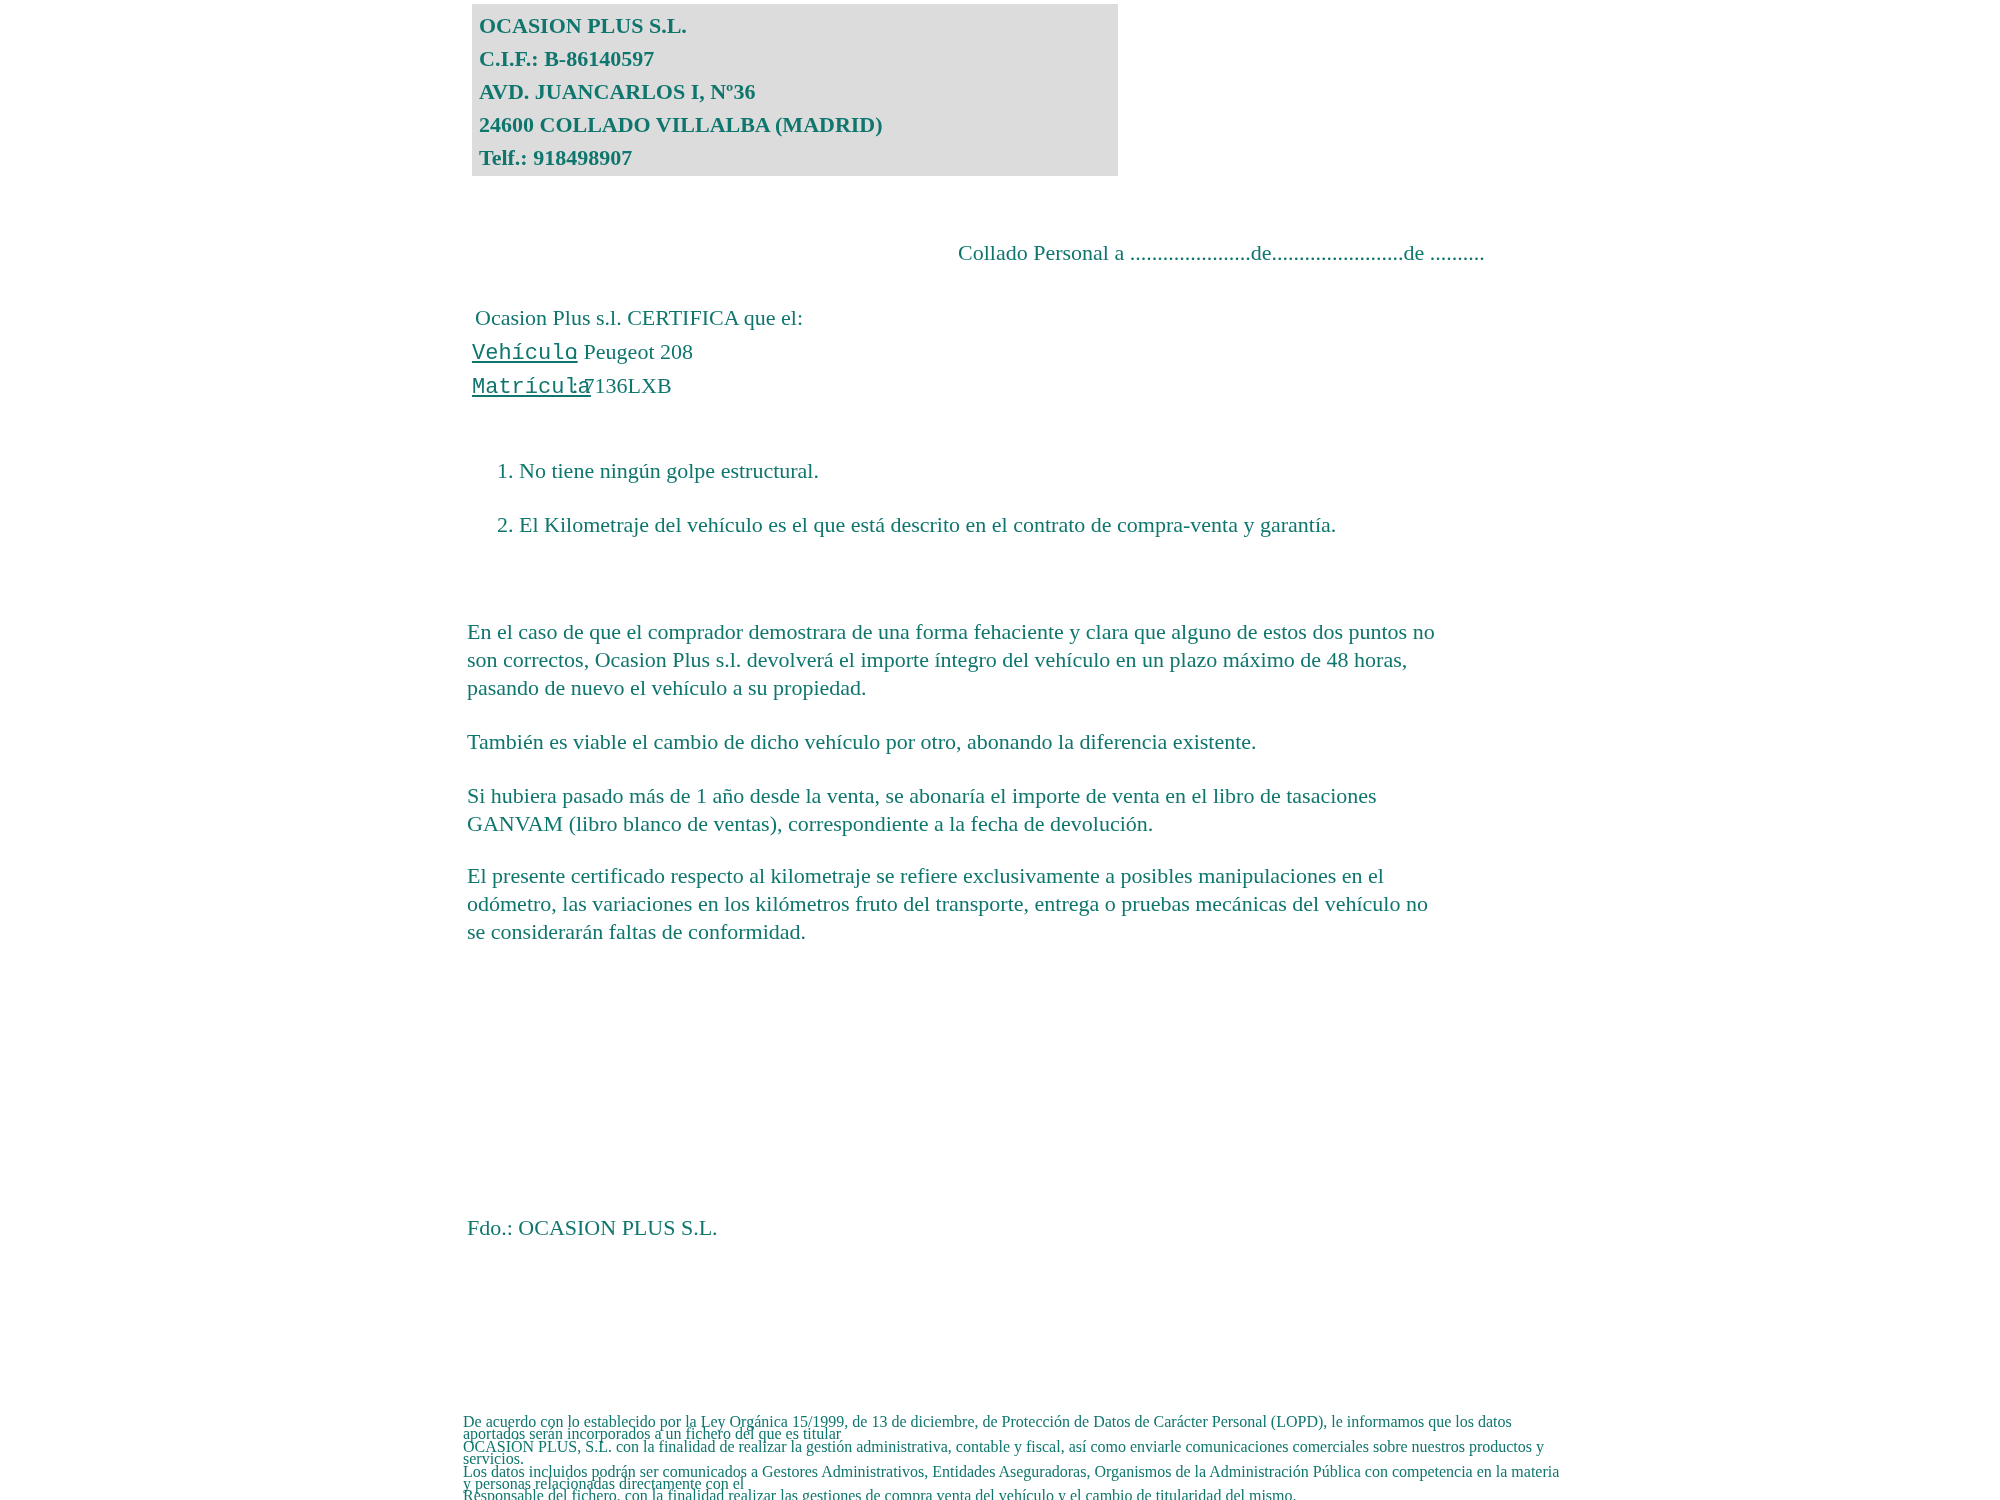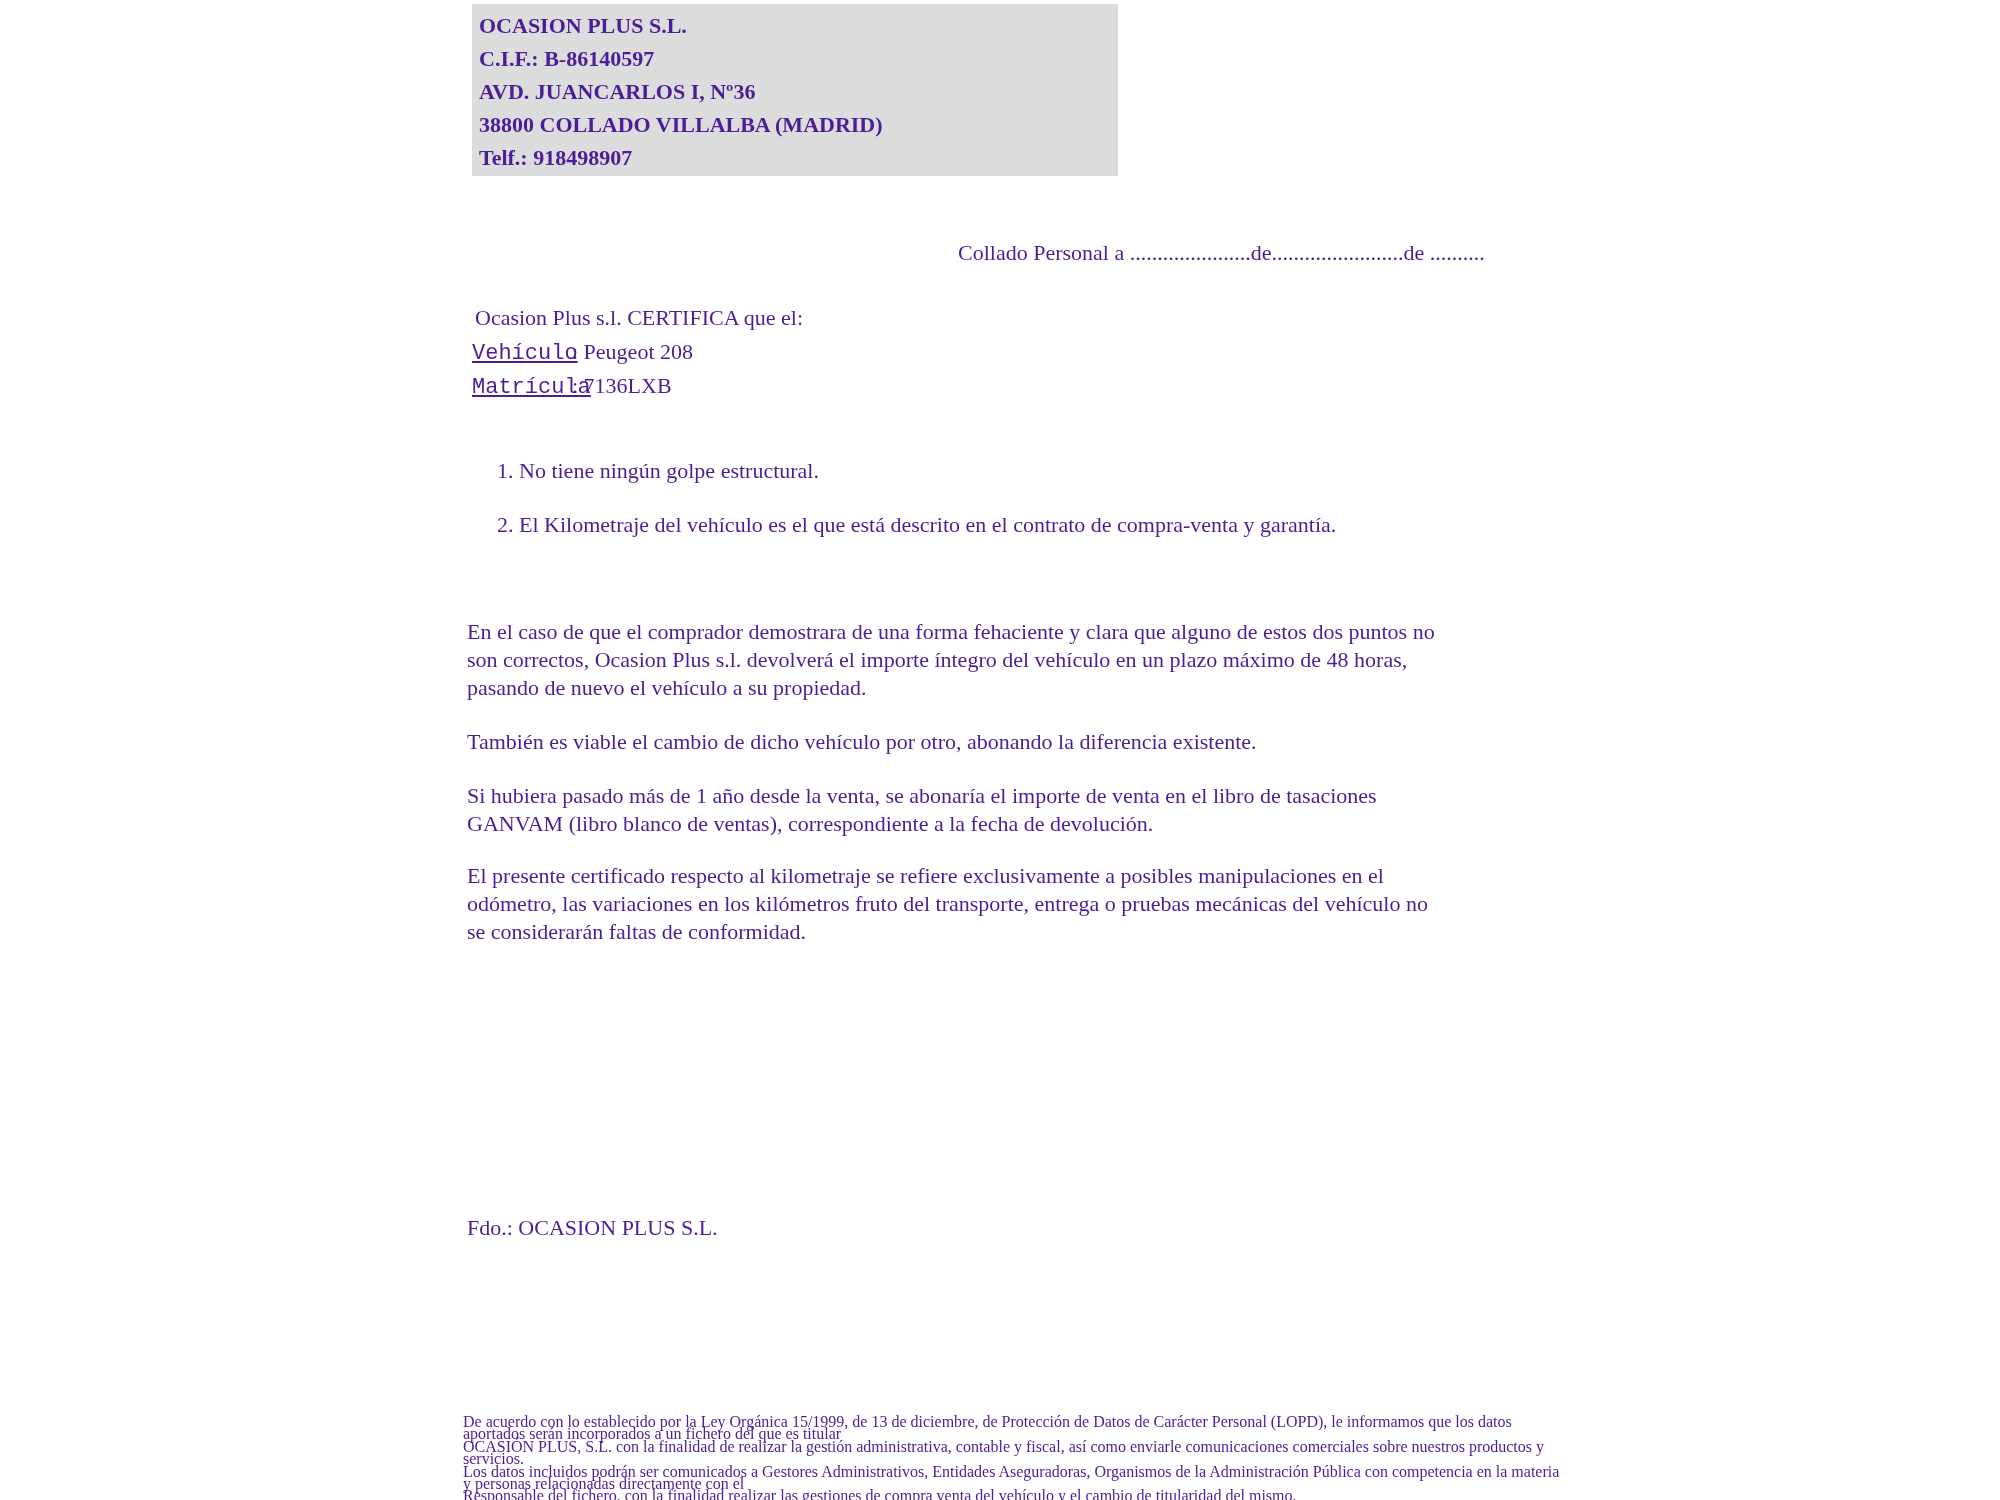--- a/index.html
+++ b/index.html
@@ -5,21 +5,21 @@
   html, body {
     margin: 0;
     padding: 0;
     background: #ffffff;
   }
   .doc {
     position: relative;
     width: 2000px;
     height: 1500px;
     background: #ffffff;
-    color: #4c1d95;
+    color: #0f766e;
     font-family: "Liberation Serif", serif;
     overflow: hidden;
   }
   .header-block {
     position: absolute;
     left: 472px;
     top: 4px;
     width: 646px;
     height: 172px;
     background: #dcdcdc;
@@ -98,21 +98,21 @@
 </style>
 </head>
 <body>
 
 <div class="doc">
 
   <div class="header-block">
     <div class="hline">OCASION PLUS S.L.</div>
     <div class="hline">C.I.F.: B-86140597</div>
     <div class="hline">AVD. JUANCARLOS I, Nº36</div>
-    <div class="hline">38800 COLLADO VILLALBA (MADRID)</div>
+    <div class="hline">24600 COLLADO VILLALBA (MADRID)</div>
     <div class="hline">Telf.: 918498907</div>
   </div>
 
   <div class="date-line">Collado Personal a ......................de........................de ..........</div>
 
   <div class="certifica">Ocasion Plus s.l. CERTIFICA que el:</div>
 
   <div class="kv-line kv-veh">
     <span class="kv-label">Vehículo</span><span>: Peugeot 208</span>
   </div>

